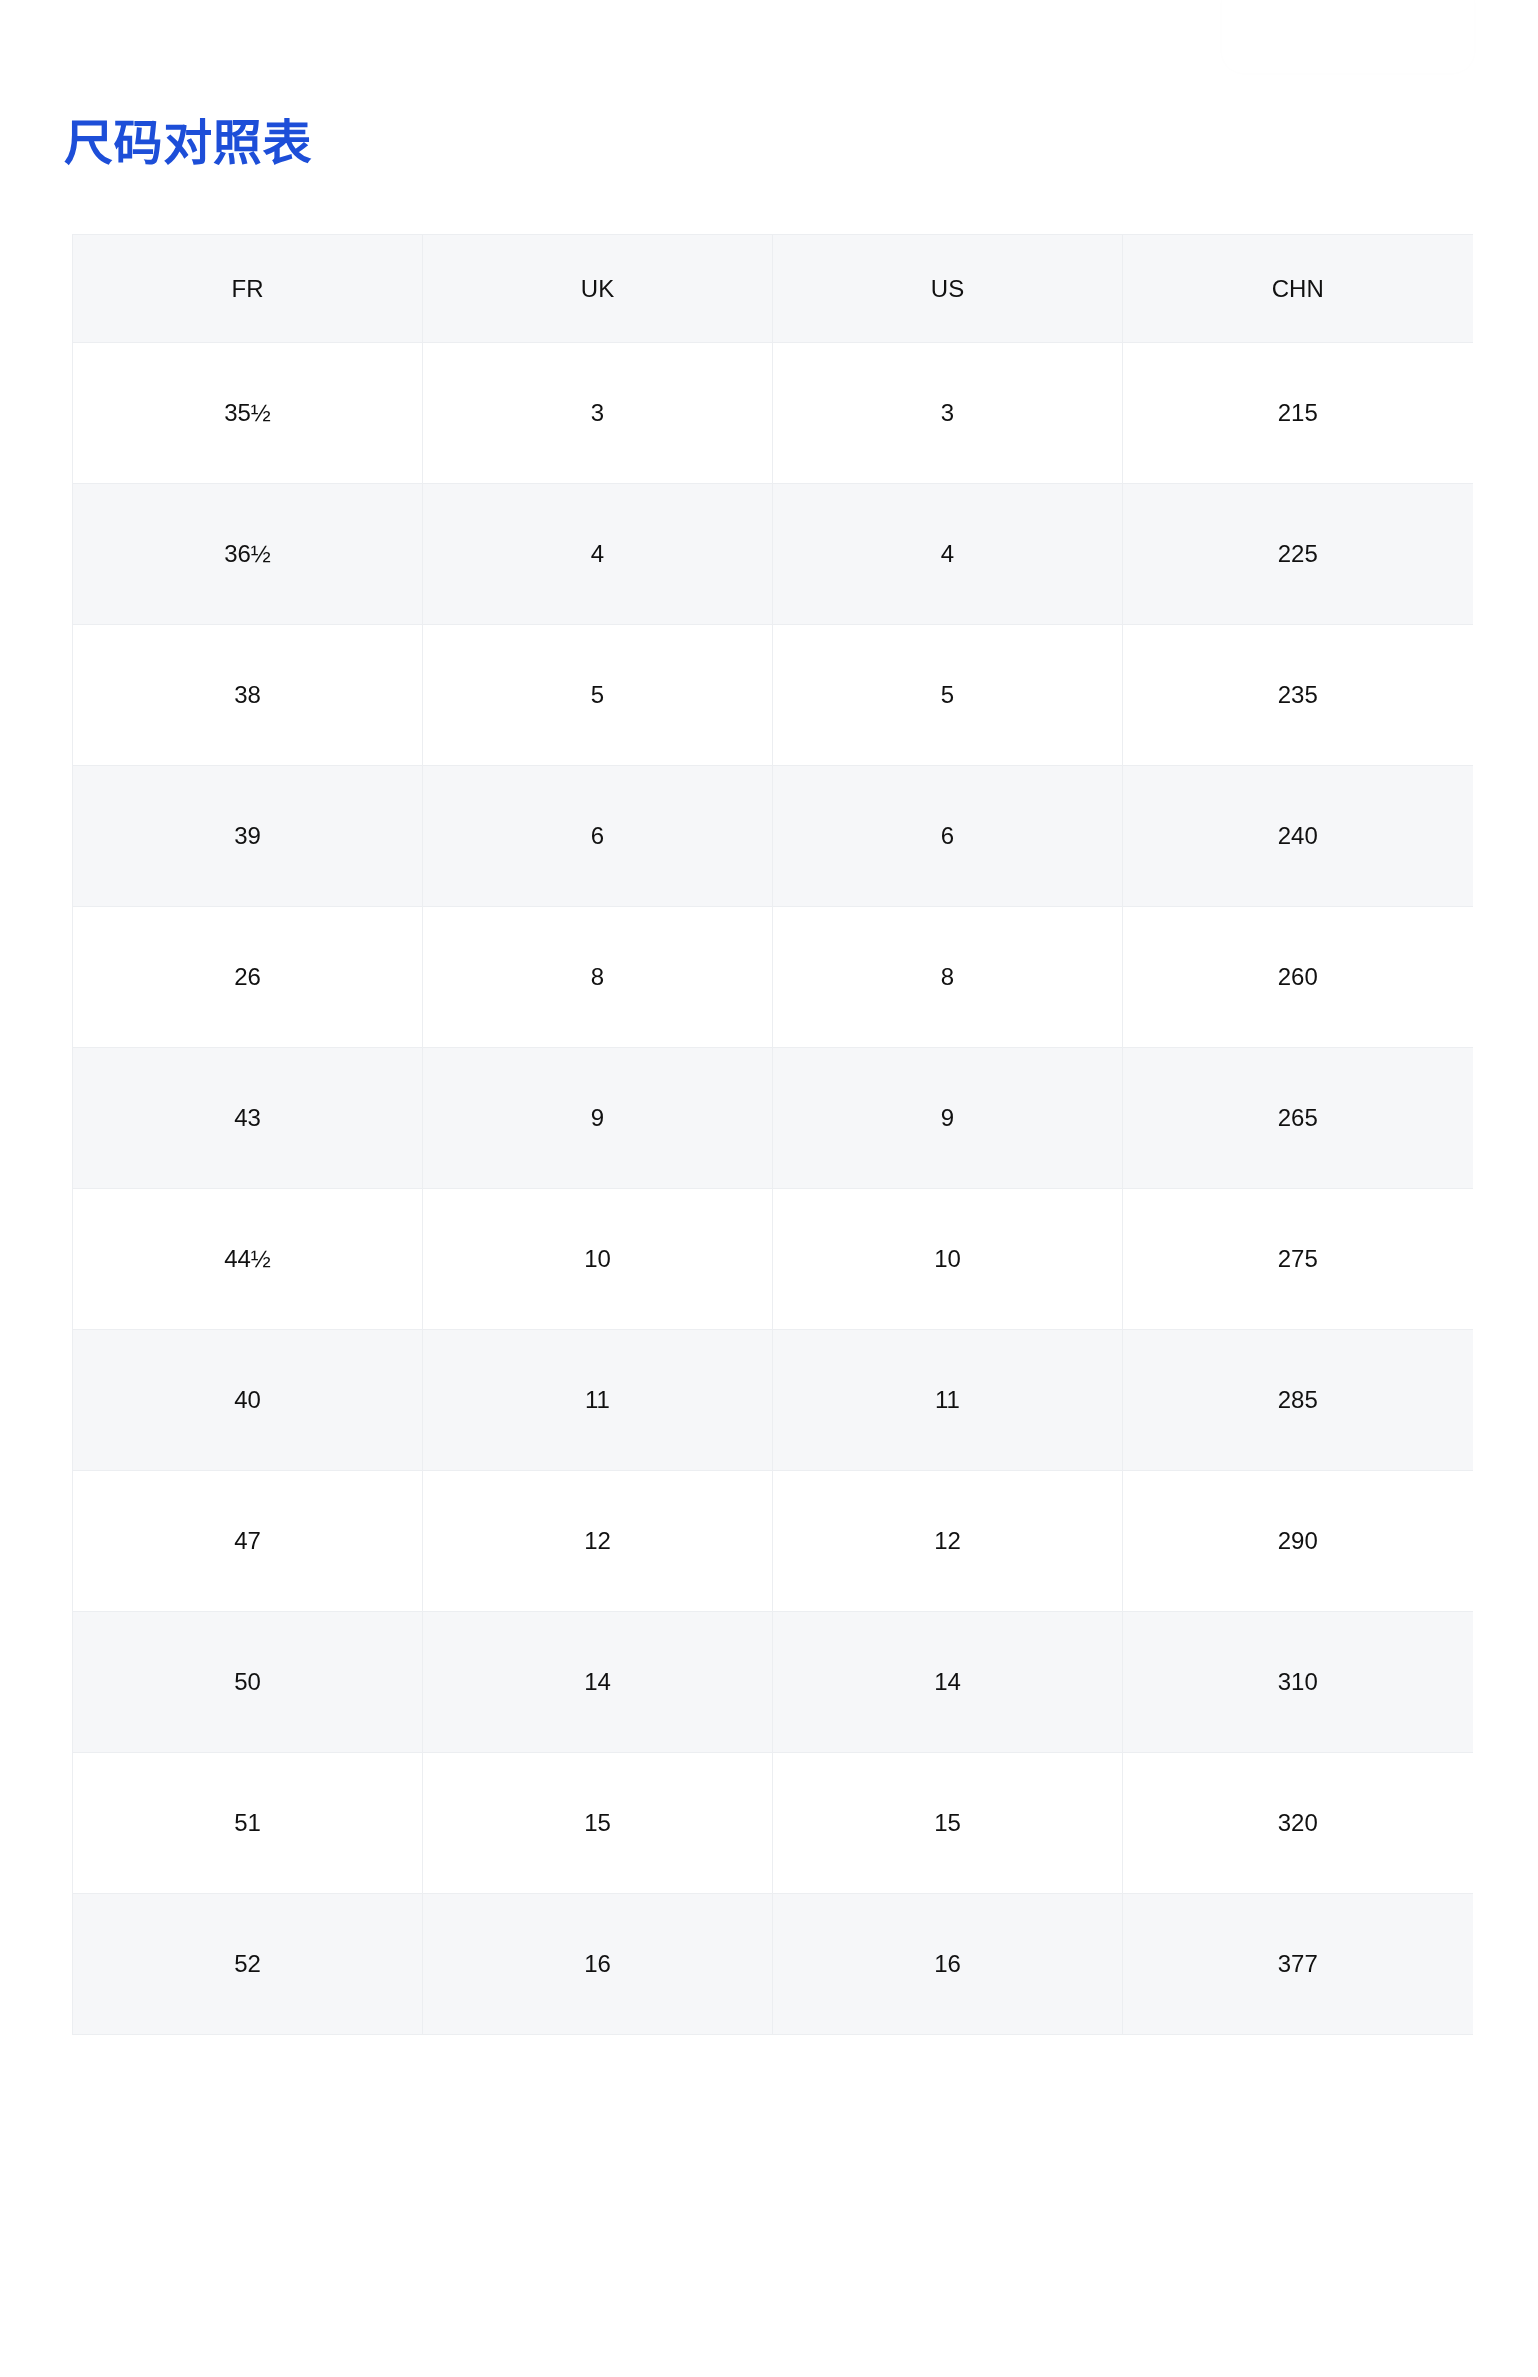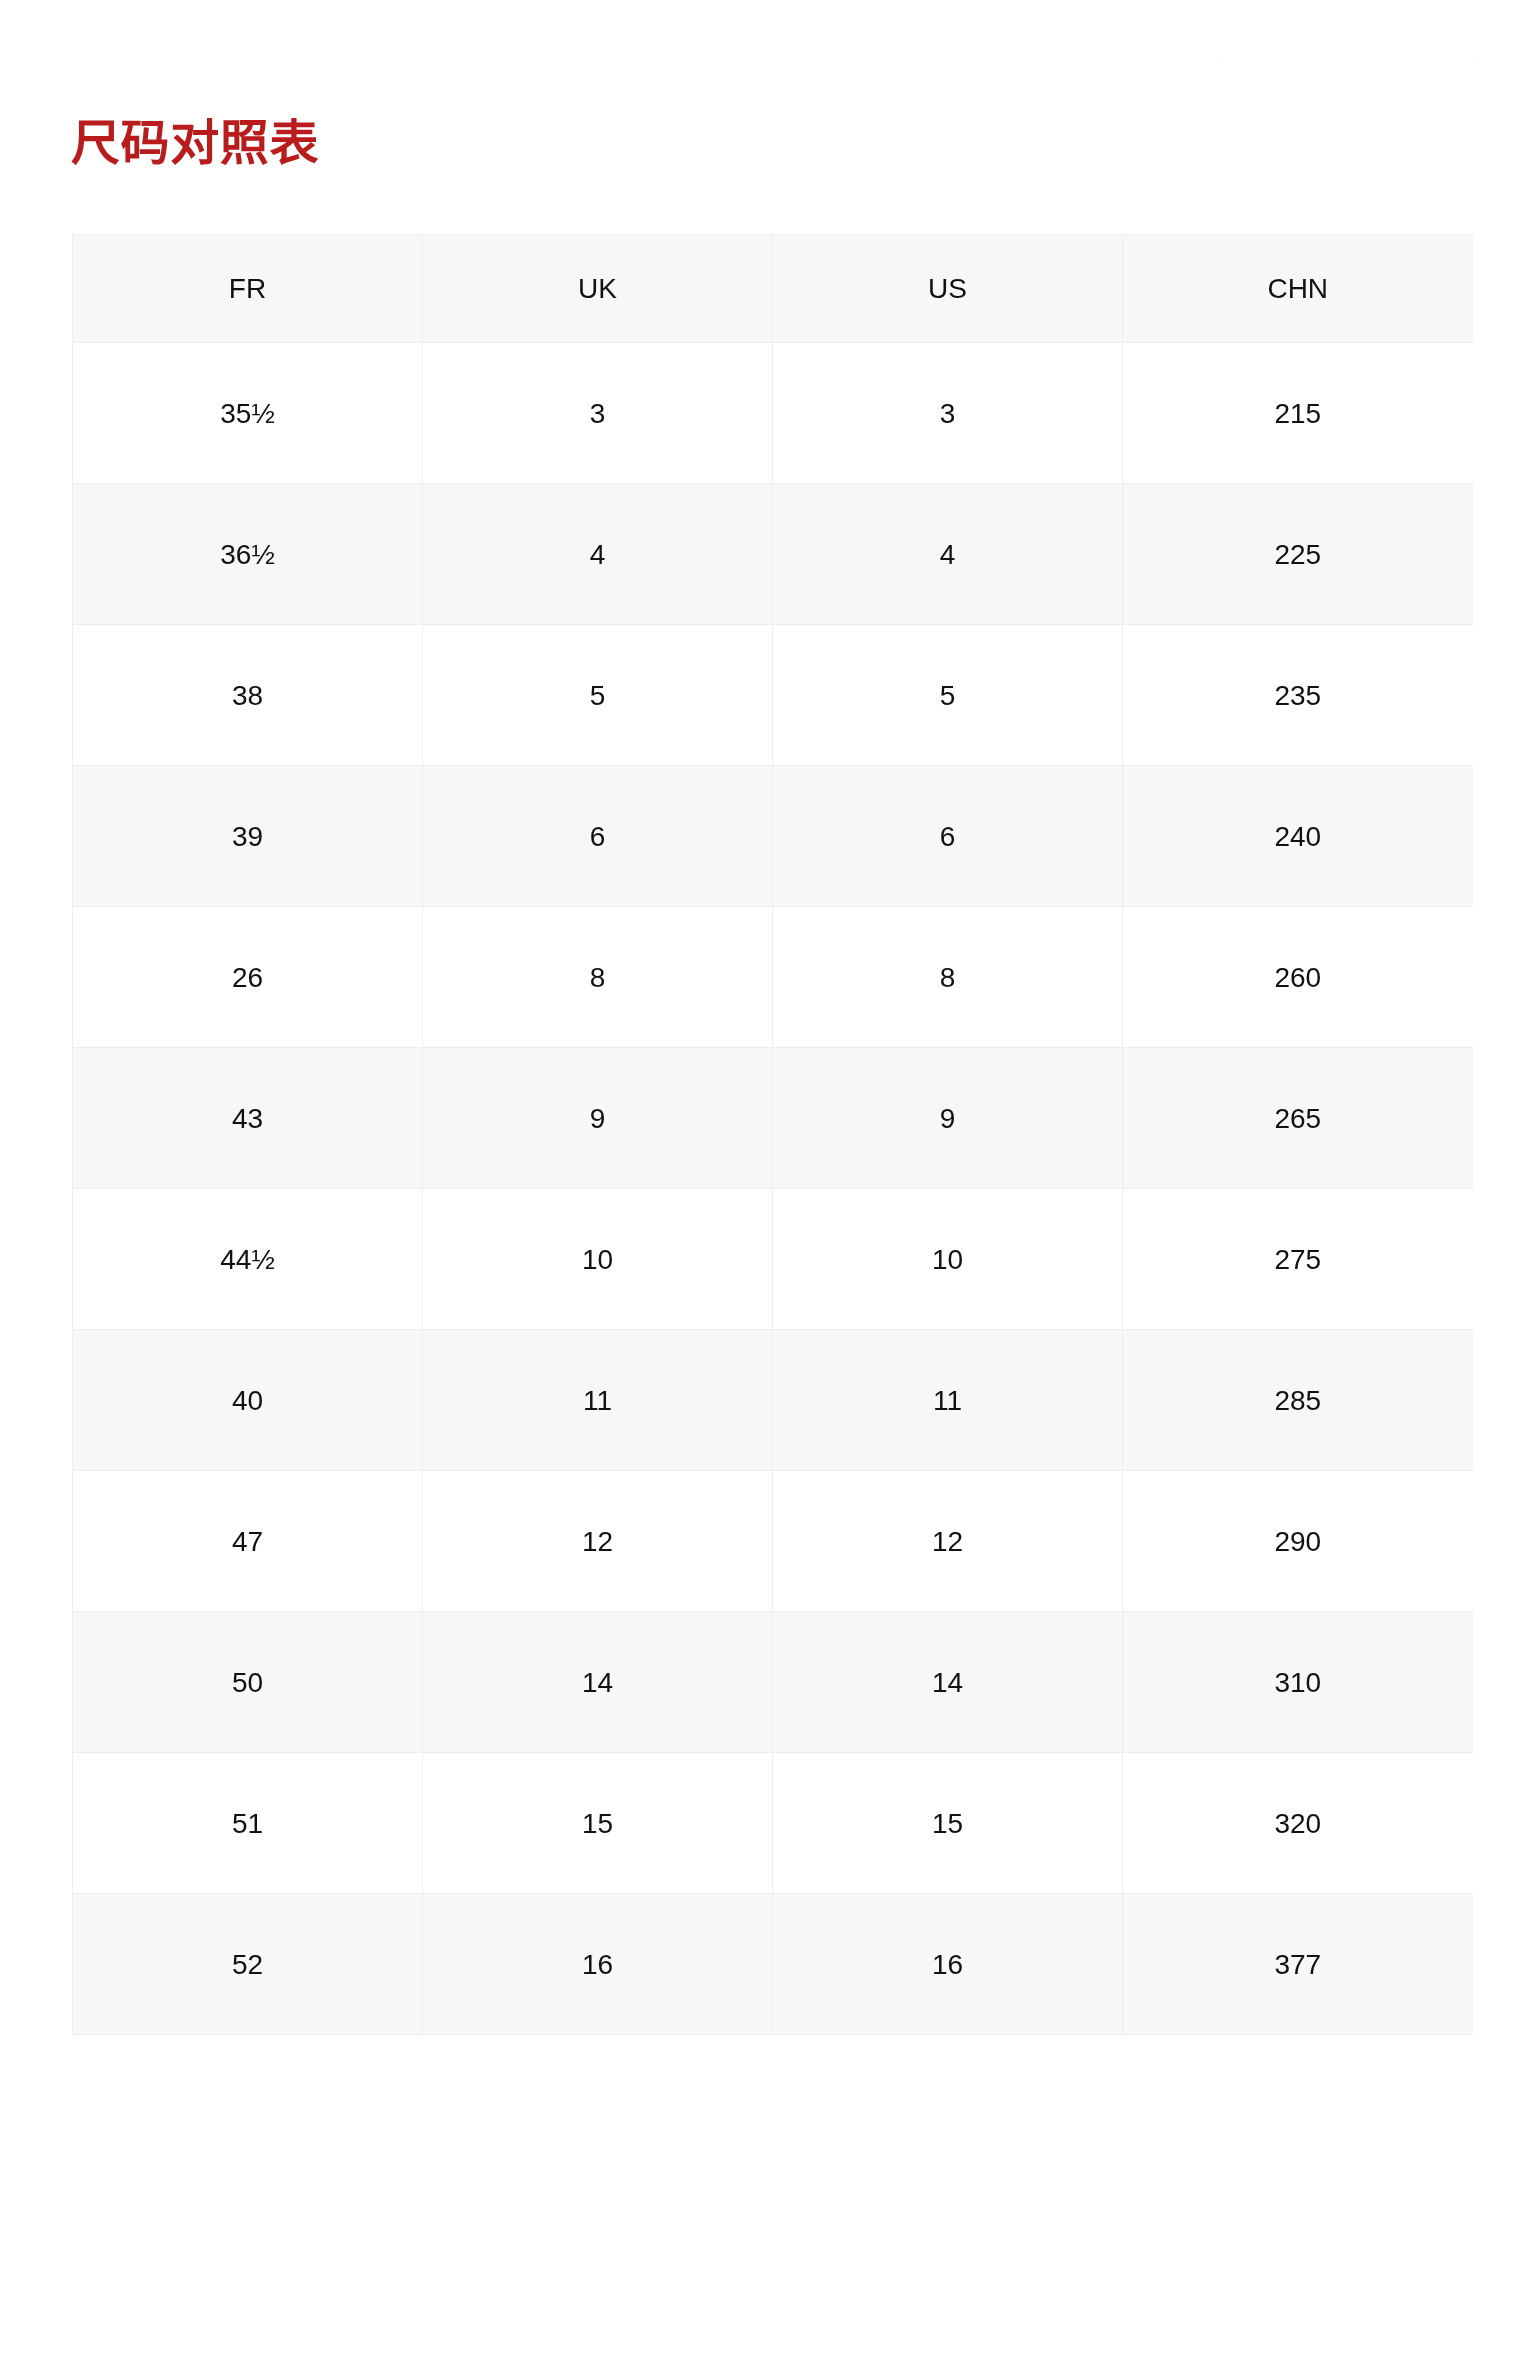--- a/index.html
+++ b/index.html
@@ -33,28 +33,28 @@
     width: 252px;
     height: 90px;
     border-radius: 21.6px;
     background: #ffffff;
     box-shadow: 0 0 8.4px rgba(0,0,0,0.013);
     pointer-events: none;
   }
 
   .page-title {
     position: absolute;
-    left: 71px;
+    left: 64px;
     top: 112px;
     margin: 0;
     font-size: 49px;
     line-height: 63px;
     font-weight: 700;
     letter-spacing: 0.6px;
-    color: #b91c1c;
+    color: #1d4ed8;
     white-space: nowrap;
   }
 
   .size-table-wrap {
     position: absolute;
     left: 72px;
     top: 234px;
     width: 1399px;
   }
 
@@ -67,21 +67,21 @@
   table.size-table col {
     width: 350px;
   }
 
   table.size-table th,
   table.size-table td {
     height: 141px;
     padding: 0 6px;
     text-align: center;
     vertical-align: middle;
-    font-size: 28px;
+    font-size: 24px;
     line-height: 1.25;
     font-weight: 400;
     color: #111111;
     border-right: 1.2px solid #eceef1;
     border-bottom: 1.2px solid #eceef1;
     box-sizing: border-box;
     white-space: nowrap;
   }
 
   table.size-table th:last-child,

